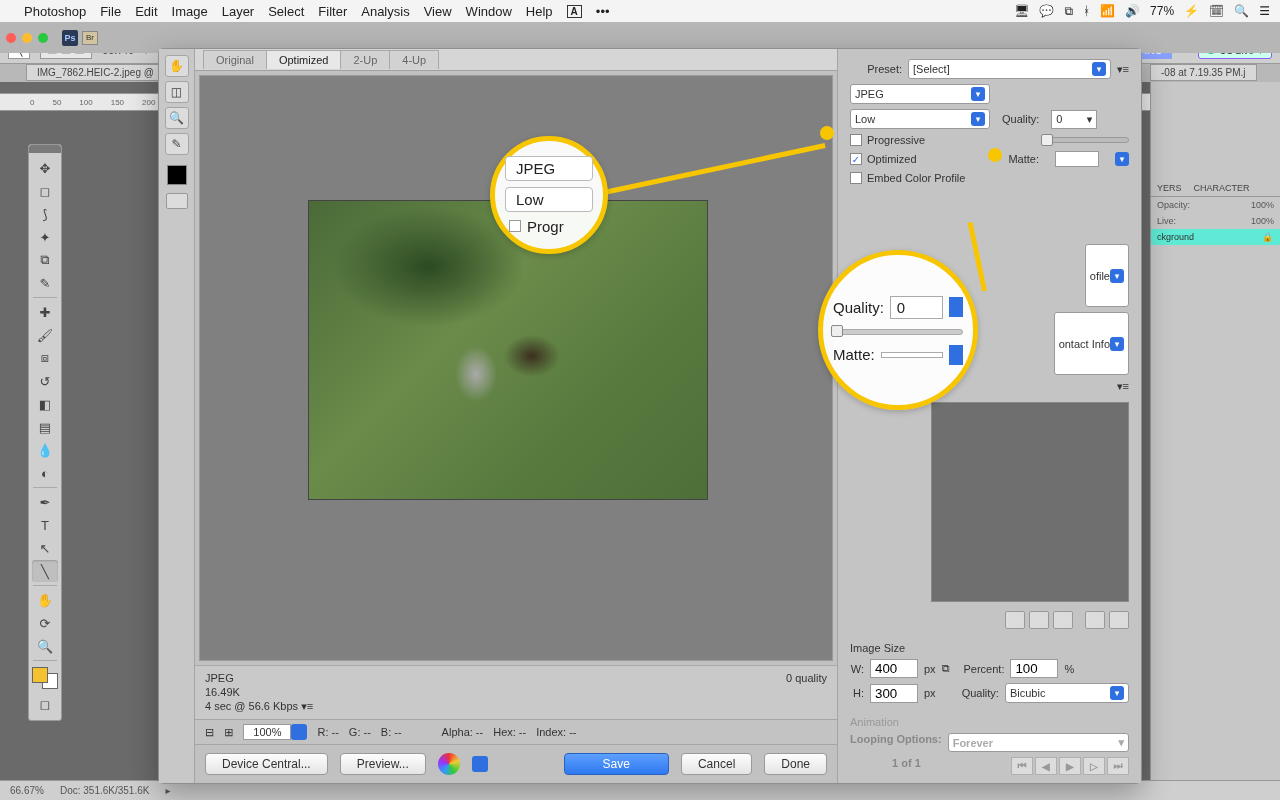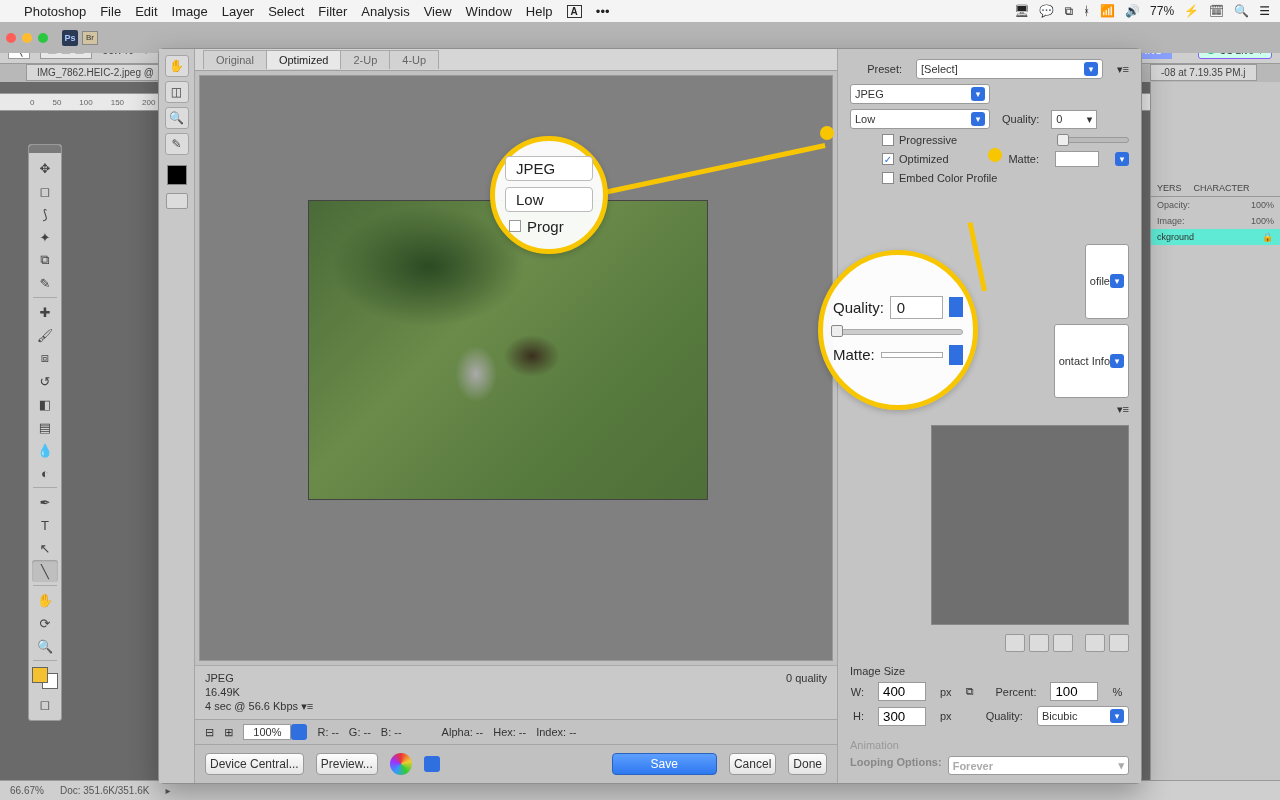--- a/index.html
+++ b/index.html
@@ -78,32 +78,32 @@
 .info-strip { display: flex; justify-content: space-between; padding: 6px 10px; font-size: 11px; color: #333; background: #c9c9c9; border-top: 1px solid #aaa; }
 .info-strip .col { display: flex; flex-direction: column; gap: 2px; }
 .info-strip .r { align-items: flex-end; }
 
 
 .zoom-row { display: flex; align-items: center; gap: 10px; padding: 4px 10px; font-size: 11px; color: #333; background: #c3c3c3; border-top: 1px solid #a5a5a5; }
 .zoom-row .sel { display: inline-flex; align-items: center; }
 .zoom-row .fld { background: #fff; border: 1px solid #9a9a9a; padding: 1px 4px; width: 48px; text-align: center; }
 .zoom-row .blue-btn { width: 16px; height: 16px; background: #2f6fe0; border-radius: 3px; display: inline-block; }
 .btn-row { display: flex; align-items: center; gap: 12px; padding: 8px 10px; border-top: 1px solid #a5a5a5; }
-.btn { background: linear-gradient(#fdfdfd,#e4e4e4); border: 1px solid #9a9a9a; border-radius: 4px; padding: 3px 4px; font-size: 12px; color: #333; }
+.btn { background: linear-gradient(#fdfdfd,#e4e4e4); border: 1px solid #9a9a9a; border-radius: 4px; padding: 3px 16px; font-size: 12px; color: #333; }
 .btn.primary { background: linear-gradient(#5ea0ff,#2e78f0); color: #fff; border-color: #2a62c0; padding: 3px 38px; }
 .btn-row .sp { flex: 1; }
 
 
 .settings { width: 304px; background: #c4c4c4; border-left: 1px solid #a5a5a5; padding: 10px 12px 8px 12px; display: flex; flex-direction: column; gap: 5px; font-size: 11px; color: #333; position: relative; }
-.row { display: flex; align-items: center; gap: 14px; }
+.row { display: flex; align-items: center; gap: 6px; }
 .row label { min-width: 52px; text-align: right; }
 .select { flex: 1; background: #fff; border: 1px solid #9a9a9a; padding: 2px 4px; display: flex; justify-content: space-between; align-items: center; border-radius: 3px; }
 .select .arr { width: 14px; height: 14px; background: #2f6fe0; border-radius: 3px; color: #fff; display: flex; align-items: center; justify-content: center; font-size: 9px; }
 .num { width: 46px; background: #fff; border: 1px solid #9a9a9a; padding: 2px 4px; display: flex; justify-content: space-between; align-items: center; }
-.cbx { display: flex; gap: 5px; margin-left: 32px; }
+.cbx { display: flex; gap: 5px; }
 .cbx .box { width: 12px; height: 12px; border: 1px solid #888; background: #fff; display: flex; align-items: center; justify-content: center; font-size: 10px; color: #2f6fe0; }
 .slider { height: 6px; background: #bbb; border: 1px solid #999; border-radius: 3px; position: relative; flex: 1; }
 .slider .thumb { position: absolute; top: -4px; left: -2px; width: 12px; height: 12px; background: #eee; border: 1px solid #888; border-radius: 2px; }
 .swatch-matte { width: 44px; height: 16px; background: #fff; border: 1px solid #999; }
 .section-title { font-weight: 500; margin-top: 8px; color: #333; }
 .preview-box { width: 198px; height: 200px; background: #6f6f6f; border: 1px solid #888; margin: 4px 0 4px auto; }
 .mini-btns { display: flex; gap: 4px; justify-content: flex-end; }
 .mini-btns span { width: 20px; height: 18px; border: 1px solid #999; background: #dcdcdc; border-radius: 2px; }
 .imgsize .fld2 { width: 48px; background: #fff; border: 1px solid #9a9a9a; padding: 1px 4px; }
 .anim-row { display: flex; align-items: flex-start; gap: 6px; color: #888; font-weight: bold; }
@@ -247,21 +247,21 @@
   <div style="height:116px"></div>
   <div class="rp-tabs">
       <span>YERS</span>
       <span>CHARACTER</span>
     </div>
   <div class="rp-row">
       <span>Opacity:</span>
       <span>100%</span>
     </div>
   <div class="rp-row">
-      <span>Image:</span>
+      <span>Live:</span>
       <span>100%</span>
     </div>
   <div class="rp-row" style="background:#5eead4;color:#333">
       <span>ckground</span>
       <span>🔒</span>
     </div>
 </div>
 
 <div class="dialog">
   <div class="dialog-body">
@@ -411,20 +411,30 @@
       </div>
 
       <div class="section-title" style="color:#999">Animation</div>
       <div class="anim-row">
         <span>Looping Options:</span>
         <div class="select" style="flex:1;color:#aaa">
             <span>Forever</span>
             <span>▾</span>
           </div>
       </div>
+      <div class="anim-row">
+        <span style="margin:0 auto">1 of 1</span>
+        <div class="anim-btns">
+            <span>⏮</span>
+            <span>◀</span>
+            <span>▶</span>
+            <span>▷</span>
+            <span>⏭</span>
+          </div>
+      </div>
     </div>
   </div>
 </div>
 
 <div class="connector conn1"></div>
 <div class="dot-end de1"></div>
 <div class="connector conn2"></div>
 <div class="dot-end de2"></div>
 
 <div class="call call1">

